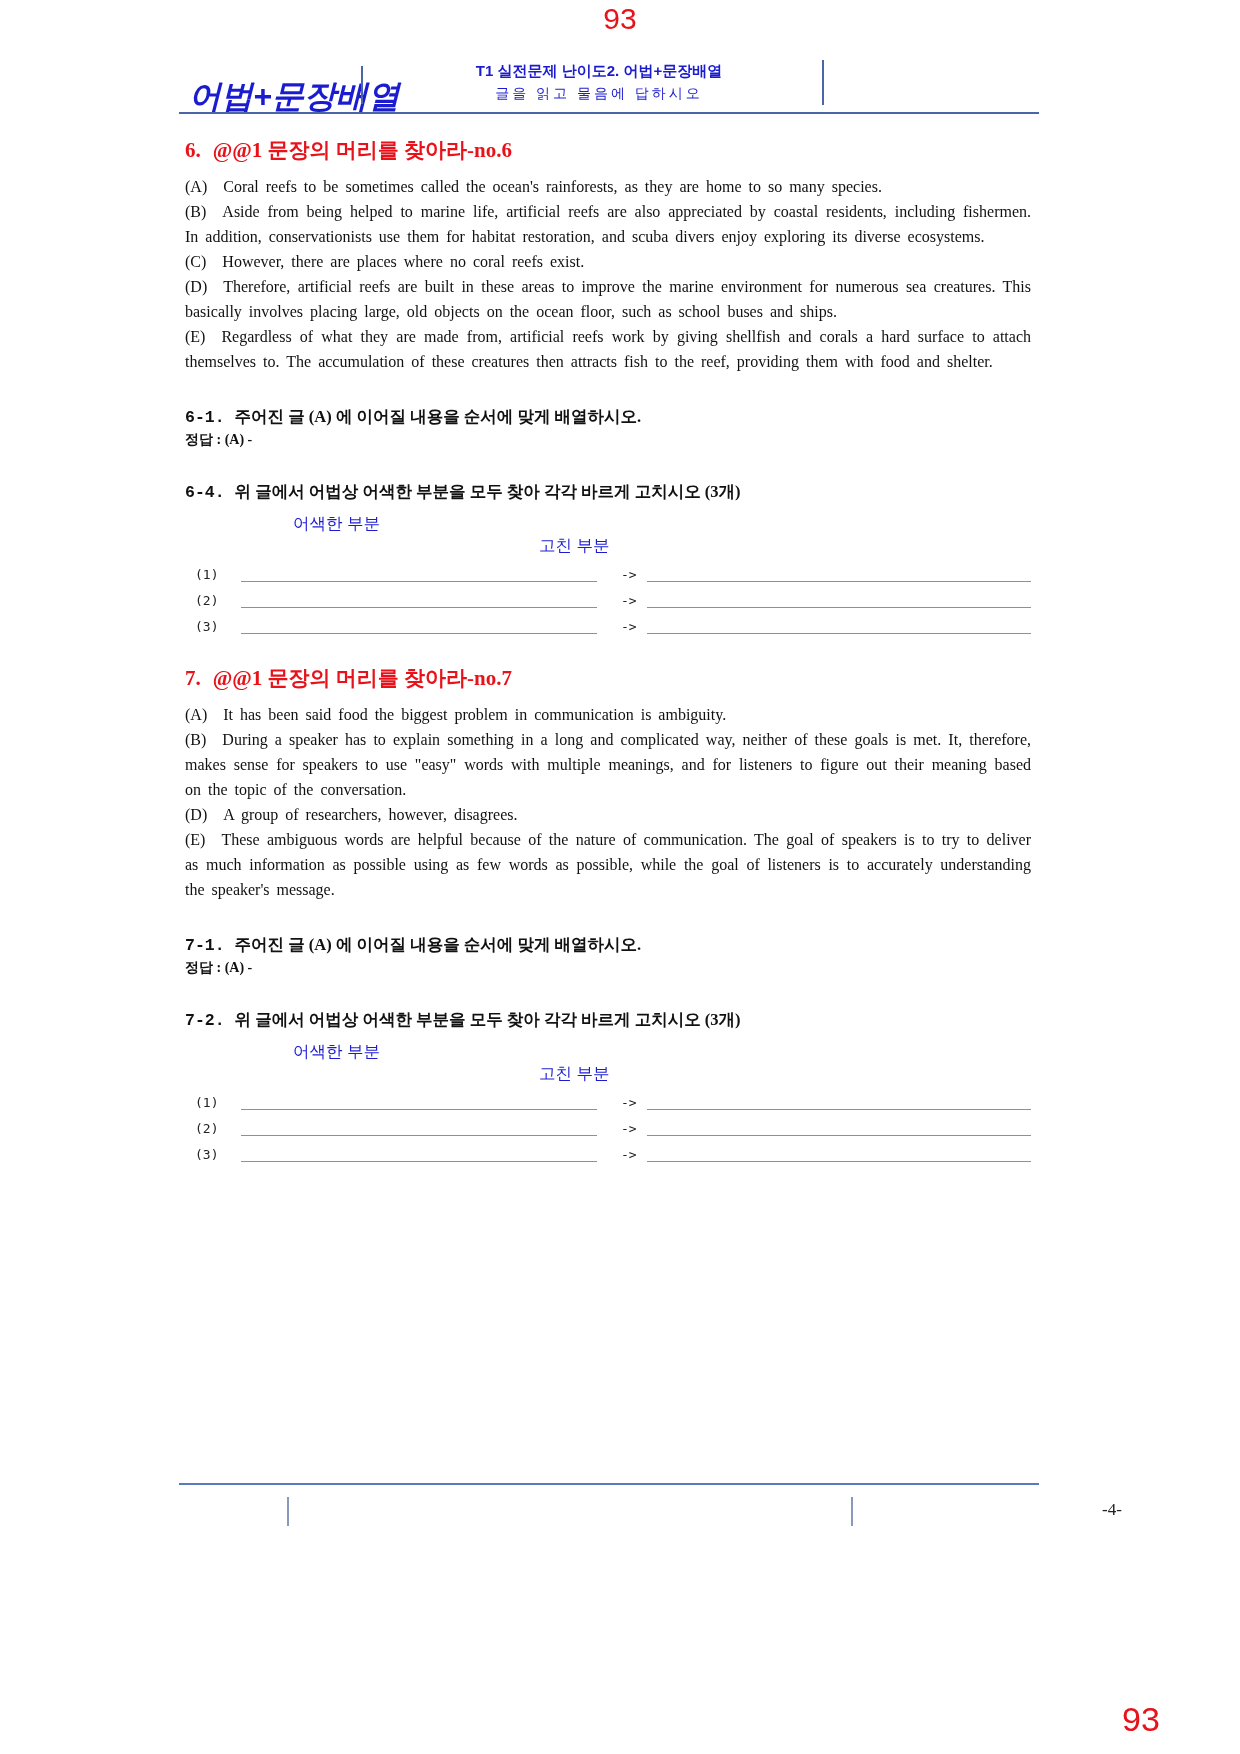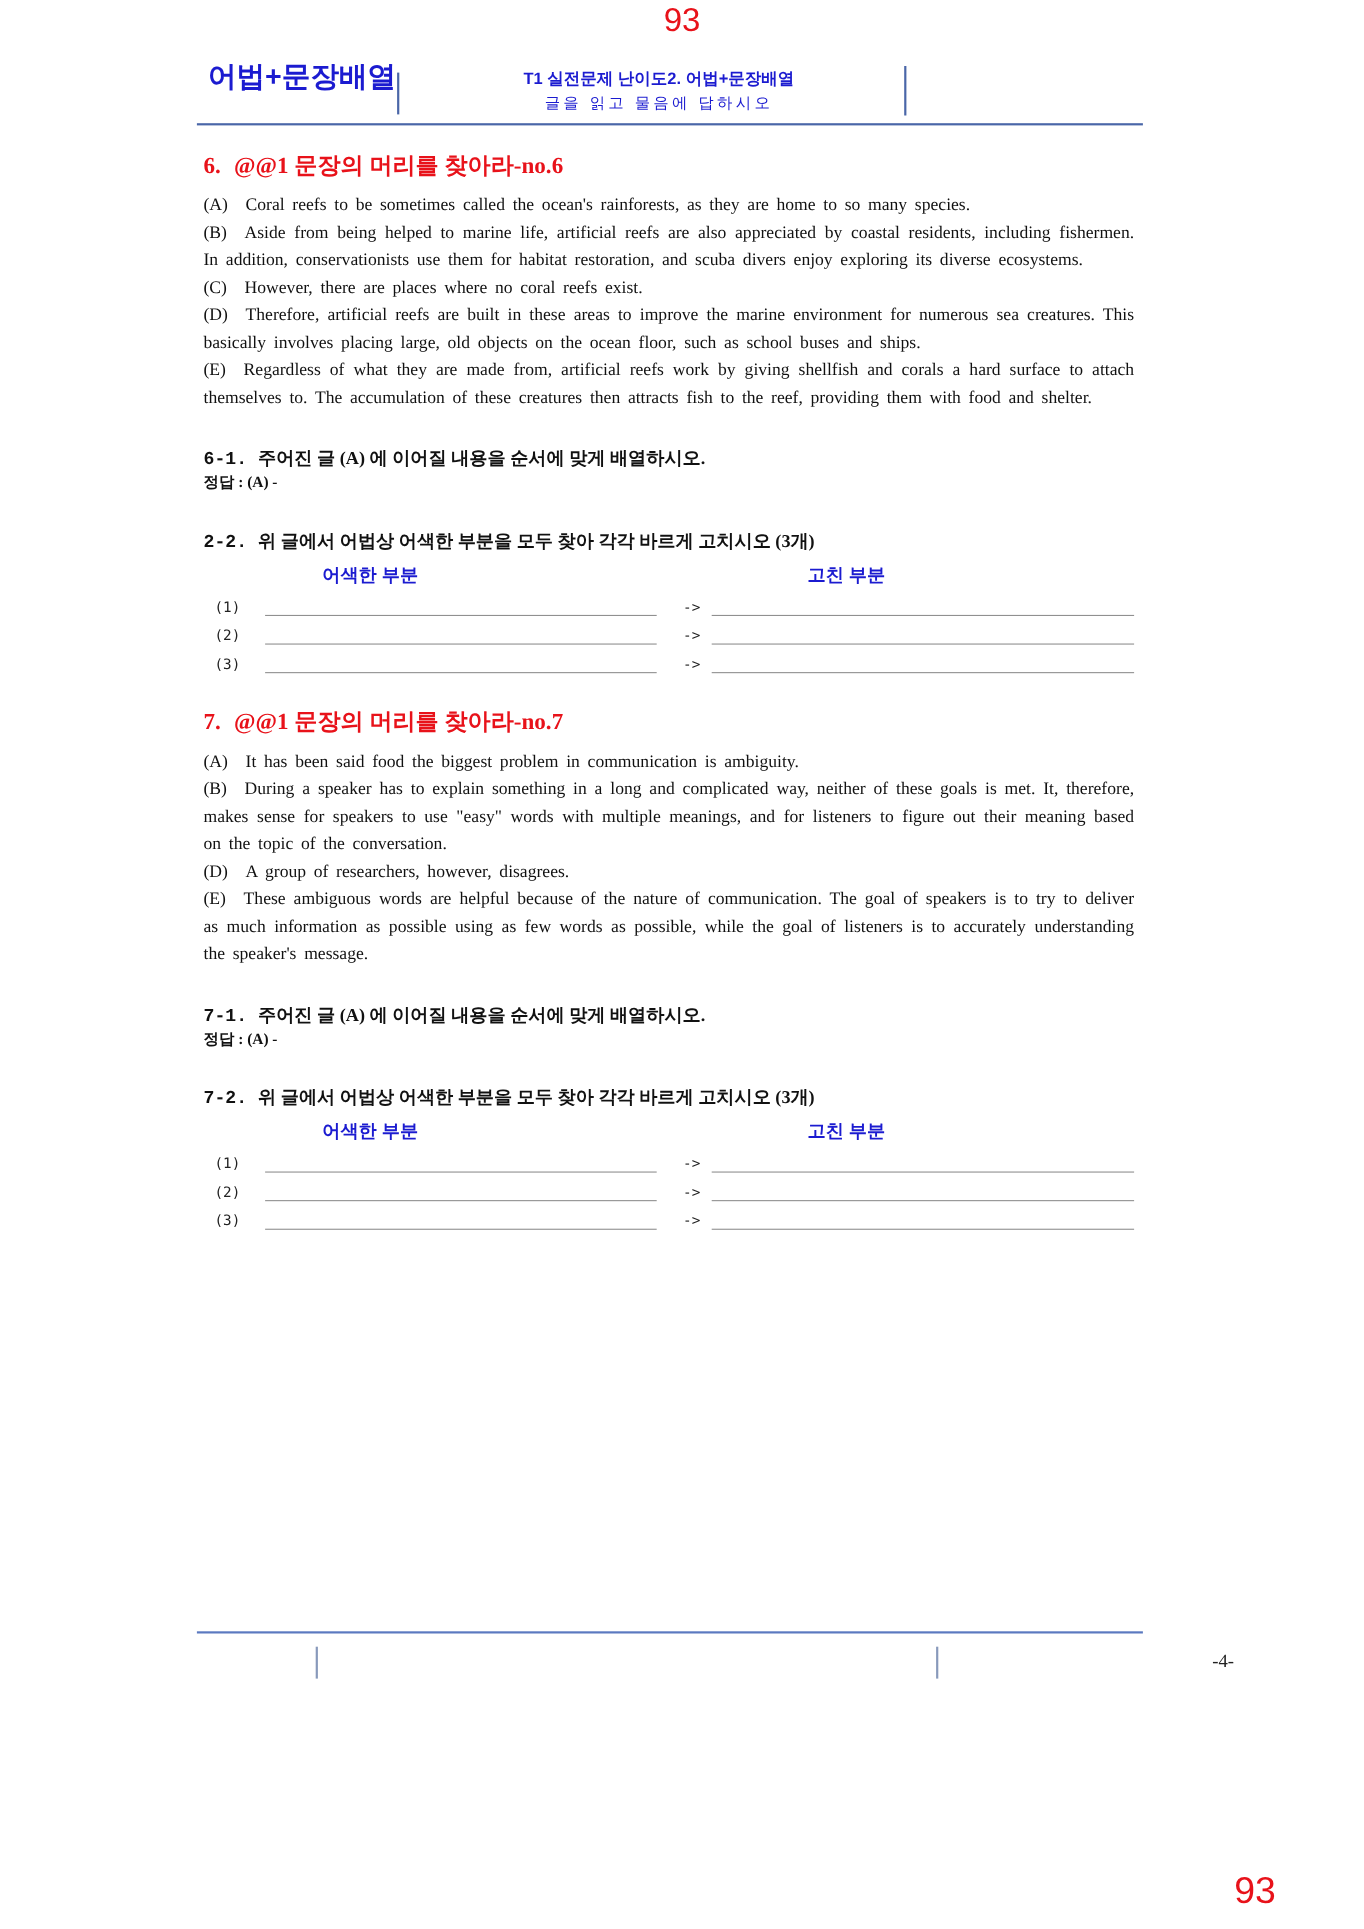--- a/index.html
+++ b/index.html
@@ -9,22 +9,22 @@
     font-family:"Liberation Serif", serif; color:#111; overflow:hidden; margin:0 auto;
   }
   .red  { color:#e8121a; }
   .blue { color:#1b1bd0; }
 
   
   .top-num { position:absolute; top:2px; left:0; width:100%; text-align:center;
              font-size:30px; font-family:"Liberation Sans", sans-serif; }
 
   
-  .hdr-left { position:absolute; left:135px; top:52px; font-size:26px; font-weight:bold;
-              color:#1b1bd0; font-family:"Liberation Sans", sans-serif; }
+  .hdr-left { position:absolute; left:135px; top:75px; font-size:32px; font-weight:bold;
+              color:#1b1bd0; font-family:"Liberation Sans", sans-serif;font-style:italic; }
   .hdr-bar  { position:absolute; width:2px; background:#4a66a8; }
   .hdr-bar1 { left:307px; top:66px; height:38px; }
   .hdr-bar2 { left:768px; top:60px; height:45px; }
   .hdr-center { position:absolute; left:330px; top:62px; width:430px; text-align:center; color:#1b1bd0; }
   .hdr-line1 { font-size:15px; font-weight:bold; font-family:"Liberation Sans", sans-serif; }
   .hdr-line2 { font-size:14px; margin-top:4px; letter-spacing:3px; font-family:"Liberation Sans", sans-serif; }
   .hdr-rule { position:absolute; left:125px; top:112px; width:860px; height:2px; background:#4a66a8; }
 
   
   .main { position:absolute; left:131px; top:136px; width:846px; }
@@ -34,22 +34,22 @@
   .q-title .q-num { margin-right:12px; }
 
   .par { font-size:16px; line-height:25px; text-align:justify; word-spacing:3px; }
   .par-label { padding-right:16px; }
 
   .subq { font-weight:bold; font-size:16.5px; line-height:22px; margin-top:32px; }
   .subq .subq-label { margin-right:10px;font-family:Liberation Mono, monospace; }
   .answer-line { font-weight:bold; font-size:14px; line-height:22px; margin-top:0;font-family:Liberation Serif, serif; }
   .subq2 { margin-top:30px; }
 
-  .cols { display:flex; margin-top:8px; font-weight:bold; font-size:16.5px; line-height:22px;
-          font-family:"Liberation Sans", sans-serif; }
+  .cols { display:flex; margin-top:8px; font-weight:normal; font-size:16.5px; line-height:22px;
+          font-family:"Liberation Sans", sans-serif;flex-direction:column; }
   .col-left  { margin-left:108px; }
   .col-right { margin-left:354px; }
 
   .blank-row { display:flex; align-items:flex-end; margin-top:7px; height:19px;
                font-family:"DejaVu Sans Mono", monospace; font-size:13px; color:#222; }
   .row-num   { width:30px; margin-left:10px; }
   .row-line  { border-bottom:1px solid #909090; height:16px; display:inline-block; }
   .row-line1 { width:356px; margin-left:16px; }
   .row-arrow { margin-left:24px; margin-right:10px; }
   .row-line2 { flex:1; }
@@ -89,21 +89,21 @@
 
       <p class="par"><span class="par-label">(A)</span><span>Coral reefs to be sometimes called the ocean's rainforests, as they are home to so many species.</span></p>
       <p class="par"><span class="par-label">(B)</span><span>Aside from being helped to marine life, artificial reefs are also appreciated by coastal residents, including fishermen.  In addition, conservationists use them for habitat restoration, and scuba divers enjoy exploring its diverse ecosystems.</span></p>
       <p class="par"><span class="par-label">(C)</span><span>However, there are places where no coral reefs exist.</span></p>
       <p class="par"><span class="par-label">(D)</span><span>Therefore, artificial reefs are built in these areas to improve the marine environment for numerous sea creatures.  This basically involves placing large, old objects on the ocean floor, such as school buses and ships.</span></p>
       <p class="par"><span class="par-label">(E)</span><span>Regardless of what they are made from, artificial reefs work by giving shellfish and corals a hard surface to attach themselves to.  The accumulation of these creatures then attracts fish to the reef, providing them with food and shelter.</span></p>
 
       <p class="subq"><span class="subq-label">6-1.</span><span>주어진 글 (A) 에 이어질 내용을 순서에 맞게 배열하시오.</span></p>
       <p class="answer-line">정답 : (A) -</p>
 
-      <p class="subq subq2"><span class="subq-label">2-2.</span><span>위 글에서 어법상 어색한 부분을 모두 찾아 각각 바르게 고치시오 (3개)</span></p>
+      <p class="subq subq2"><span class="subq-label">6-4.</span><span>위 글에서 어법상 어색한 부분을 모두 찾아 각각 바르게 고치시오 (3개)</span></p>
 
       <div class="cols">
         <span class="col-left blue">어색한 부분</span>
         <span class="col-right blue">고친 부분</span>
       </div>
 
       <div class="blank-row">
         <span class="row-num">(1)</span>
         <span class="row-line row-line1"></span>
         <span class="row-arrow">-&gt;</span>

